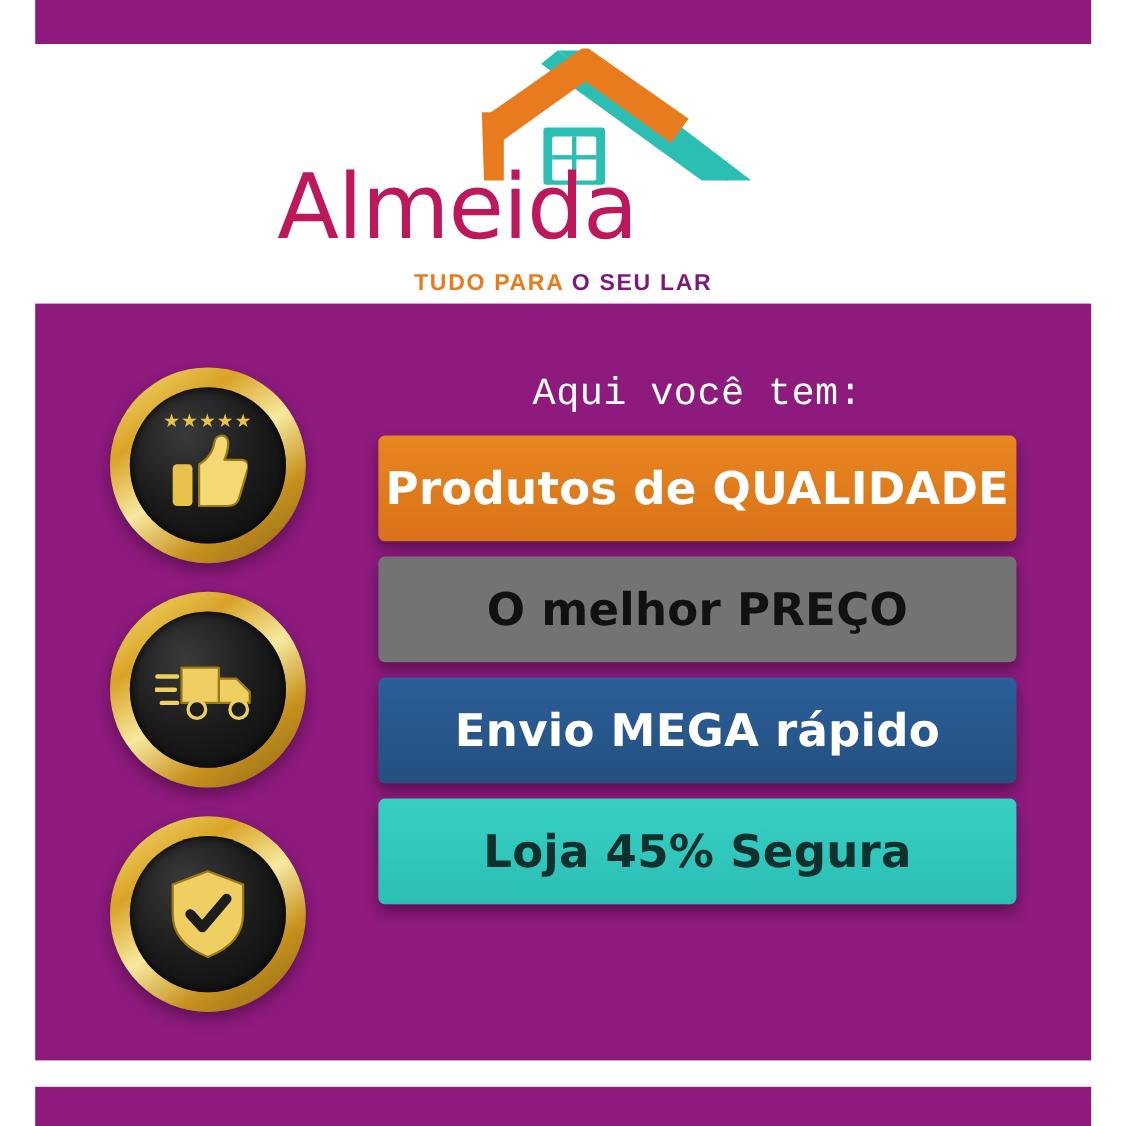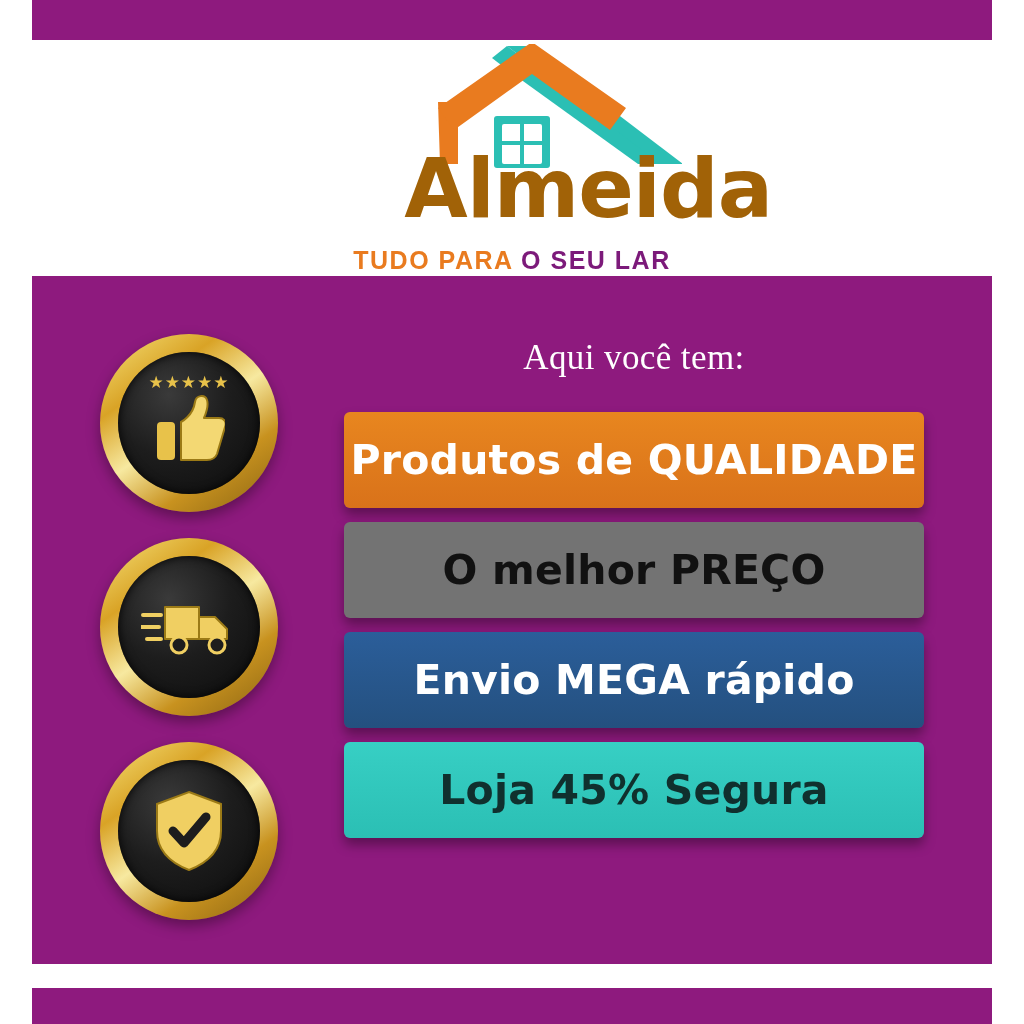--- a/index.html
+++ b/index.html
@@ -59,38 +59,38 @@
     transform: translateX(-50%);
     width: 340px;
     height: 130px;
   }
 
   .logo-word {
     position: absolute;
     left: 0;
     top: 108px;
     width: 520px;
-    text-align: right;
+    text-align: left;
     font-family: "DejaVu Sans", sans-serif;
-    font-weight: bold;
+    font-weight: normal;
     font-size: 82px;
     letter-spacing: -1px;
-    color: #a16207;
+    color: #be185d;
     line-height: 1;
   }
 
   .logo-tagline {
     position: absolute;
     left: 0;
     top: 206px;
     width: 520px;
     text-align: center;
     font-family: "Liberation Sans", sans-serif;
     font-weight: bold;
-    font-size: 25px;
+    font-size: 21px;
     letter-spacing: 1.5px;
   }
   .tag-orange { color: #e97b1f; }
   .tag-purple { color: #7c1a7a; }
 
   
   .main-panel {
     position: absolute;
     left: 32px;
     top: 276px;
@@ -145,25 +145,25 @@
 
   
   .right-col {
     position: absolute;
     left: 312px;
     top: 62px;
     width: 580px;
   }
 
   .headline {
-    font-family: Liberation Serif, serif;
+    font-family: Liberation Mono, monospace;
     font-size: 35px;
     color: #ffffff;
     text-align: center;
-    margin-bottom: 34px;
+    margin-bottom: 18px;
     letter-spacing: .4px;
   }
 
   .pill {
     position: relative;
     height: 96px;
     border-radius: 6px;
     margin-bottom: 14px;
     display: flex;
     align-items: center;

